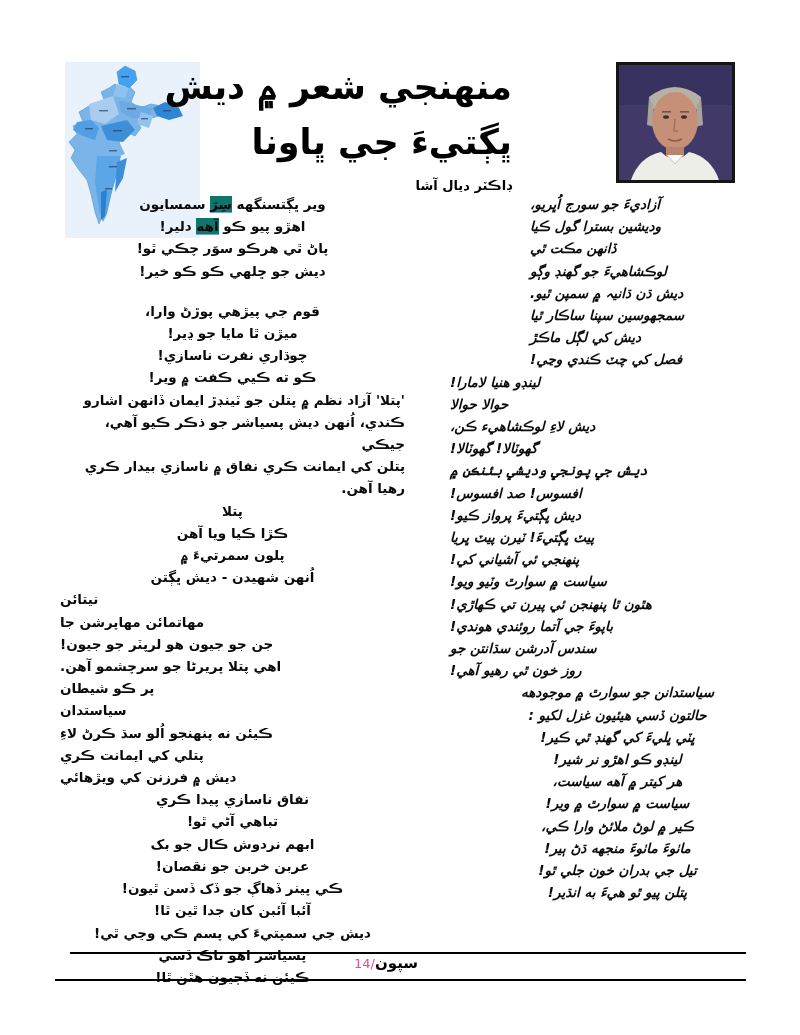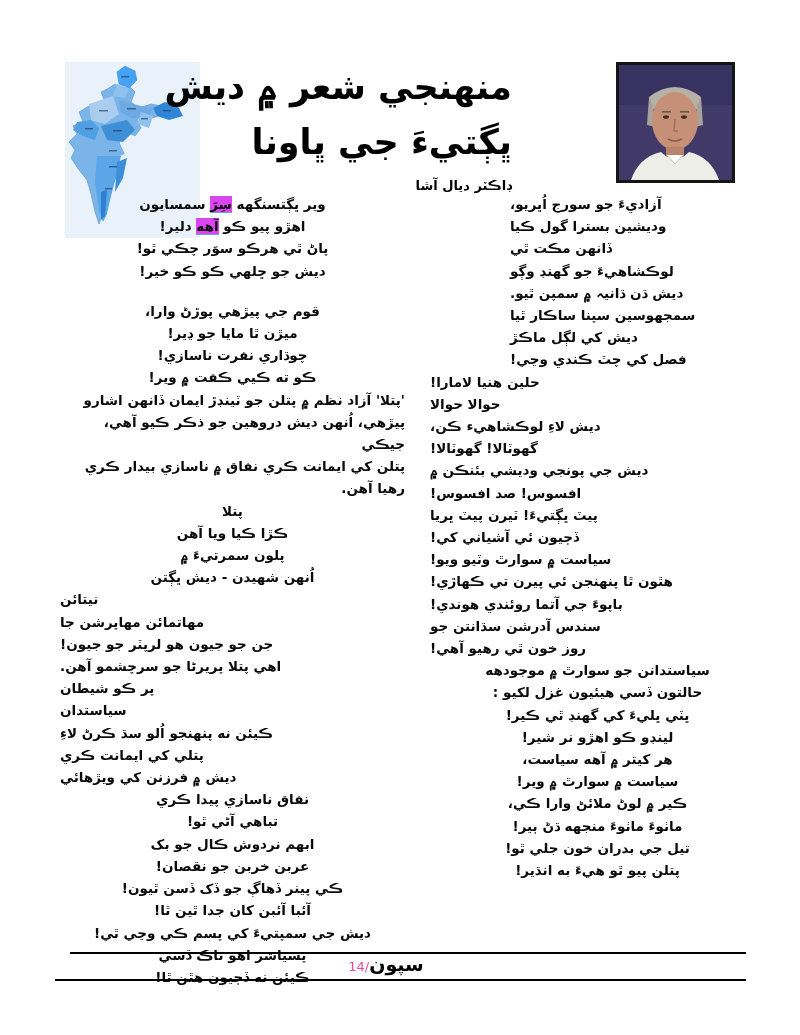--- a/index.html
+++ b/index.html
@@ -14,34 +14,34 @@
   .title-line{font-size:35px;line-height:55px;font-weight:bold;color:#000;white-space:nowrap;letter-spacing:1px;}
   .byline{font-size:13px;font-weight:bold;margin-top:8px;color:#000;}
 
   
   .photo{position:absolute;left:616px;top:62px;width:119px;height:121px;border:3px solid #151515;box-sizing:border-box;background:#413a68;}
   .photo svg{display:block;width:100%;height:100%;}
 
   
   .col{position:absolute;top:193px;direction:rtl;font-weight:bold;font-size:13.5px;line-height:22.2px;color:#0a0a0a;}
   .col-left{left:60px;width:345px;}
-  .col-right{left:430px;width:335px;}
+  .col-right{left:450px;width:335px;font-style:italic;}
   .stanza.center{text-align:center;}
   .stanza.left{text-align:left;}
   .stanza.right{text-align:right;}
   .poem-line{white-space:nowrap;}
   .stanza.right .poem-line{white-space:normal;}
-  .hl{background:#d946ef;border-bottom:1px solid #6fa3d8;}
+  .hl{background:#0f766e;border-bottom:1px solid #6fa3d8;}
 
   
   .rule{position:absolute;height:2px;background:#000;}
   .rule1{left:70px;top:952px;width:676px;}
   .rule2{left:55px;top:979px;width:691px;}
   .footer-text{position:absolute;left:0;top:953px;width:772px;text-align:center;direction:rtl;}
-  .footer-text .mag{font-weight:bold;font-size:19px;color:#000;}
+  .footer-text .mag{font-weight:bold;font-size:15px;color:#000;}
   .footer-text .num{font-size:13px;color:#ec4899;}
 </style>
 </head>
 <body>
 
 <div class="page">
 
   <svg class="map" viewBox="0 0 135 176" aria-hidden="true">
     <rect x="0" y="0" width="135" height="176" fill="#e9f2fb"></rect>
 
@@ -117,21 +117,21 @@
         <div class="poem-line">ديش جو ڇلهي ڪو ڪو خير!</div>
       </div>
       <div class="stanza center" style="margin-top: 18px;">
         <div class="poem-line">قوم جي پيڙهي پوڙڻ وارا،</div>
         <div class="poem-line">ميڙن ٿا مايا جو ڍير!</div>
         <div class="poem-line">چوڌاري نفرت ناسازي!</div>
         <div class="poem-line">ڪو ته ڪيي ڪفت ۾ وير!</div>
       </div>
       <div class="stanza right">
         <div class="poem-line">'پتلا' آزاد نظم ۾ پتلن جو ٽينڊڙ ايمان ڏانهن اشارو</div>
-        <div class="poem-line">پيڙهي، اُنهن ديش دروهين جو ذڪر ڪيو آهي، جيڪي</div>
+        <div class="poem-line">ڪندي، اُنهن ديش پسياشر جو ذڪر ڪيو آهي، جيڪي</div>
         <div class="poem-line">پتلن کي ايمانت ڪري نفاق ۾ ناسازي بيدار ڪري رهيا آهن.</div>
       </div>
       <div class="stanza center">
         <div class="poem-line">پتلا</div>
         <div class="poem-line">ڪڙا ڪيا ويا آهن</div>
         <div class="poem-line">پلون سمرتيءَ ۾</div>
         <div class="poem-line">اُنهن شهيدن - ديش ڀڳتن</div>
       </div>
       <div class="stanza left">
         <div class="poem-line">نيتائن</div>
@@ -161,28 +161,29 @@
         <div class="poem-line">آزاديءَ جو سورج اُڀريو،</div>
         <div class="poem-line">وديشين بسترا گول ڪيا</div>
         <div class="poem-line">ڏانهن مڪت ٿي</div>
         <div class="poem-line">لوڪشاهيءَ جو گهنڊ وڳو</div>
         <div class="poem-line">ديش ڌن ڌانيہ ۾ سمپن ٿيو.</div>
         <div class="poem-line">سمجهوسين سپنا ساڪار ٿيا</div>
         <div class="poem-line">ديش کي لڳل ماڪڙ</div>
         <div class="poem-line">فصل کي چٽ ڪندي وڃي!</div>
       </div>
       <div class="stanza left">
-        <div class="poem-line">حلين هنيا لامارا!</div>
+        <div class="poem-line">لينڊو هنيا لامارا!</div>
         <div class="poem-line">حوالا حوالا</div>
         <div class="poem-line">ديش لاءِ لوڪشاهيء ڪن،</div>
         <div class="poem-line">گهوٽالا! گهوٽالا!</div>
         <div class="poem-line">ديش جي پونجي وديشي بئنڪن ۾</div>
         <div class="poem-line">افسوس! صد افسوس!</div>
+        <div class="poem-line">ديش ڀڳتيءَ پرواز ڪيو!</div>
         <div class="poem-line">پيٽ ڀڳتيءَ! ٽيرن پيٽ ڀريا</div>
-        <div class="poem-line">ڏڄيون ئي آشياني کي!</div>
+        <div class="poem-line">پنهنجي ئي آشياني کي!</div>
         <div class="poem-line">سياست ۾ سوارٿ وٽيو ويو!</div>
         <div class="poem-line">هٿون ٿا پنهنجن ئي پيرن تي ڪهاڙي!</div>
         <div class="poem-line">باپوءَ جي آتما روئندي هوندي!</div>
         <div class="poem-line">سندس آدرشن سڌانتن جو</div>
         <div class="poem-line">روز خون ٿي رهيو آهي!</div>
       </div>
       <div class="stanza center">
         <div class="poem-line">سياستدانن جو سوارٿ ۾ موجودهه</div>
         <div class="poem-line">حالتون ڏسي هيئيون غزل لکيو :</div>
         <div class="poem-line">ڀٽي ڀليءَ کي گهنڊ ٿي ڪير!</div>

